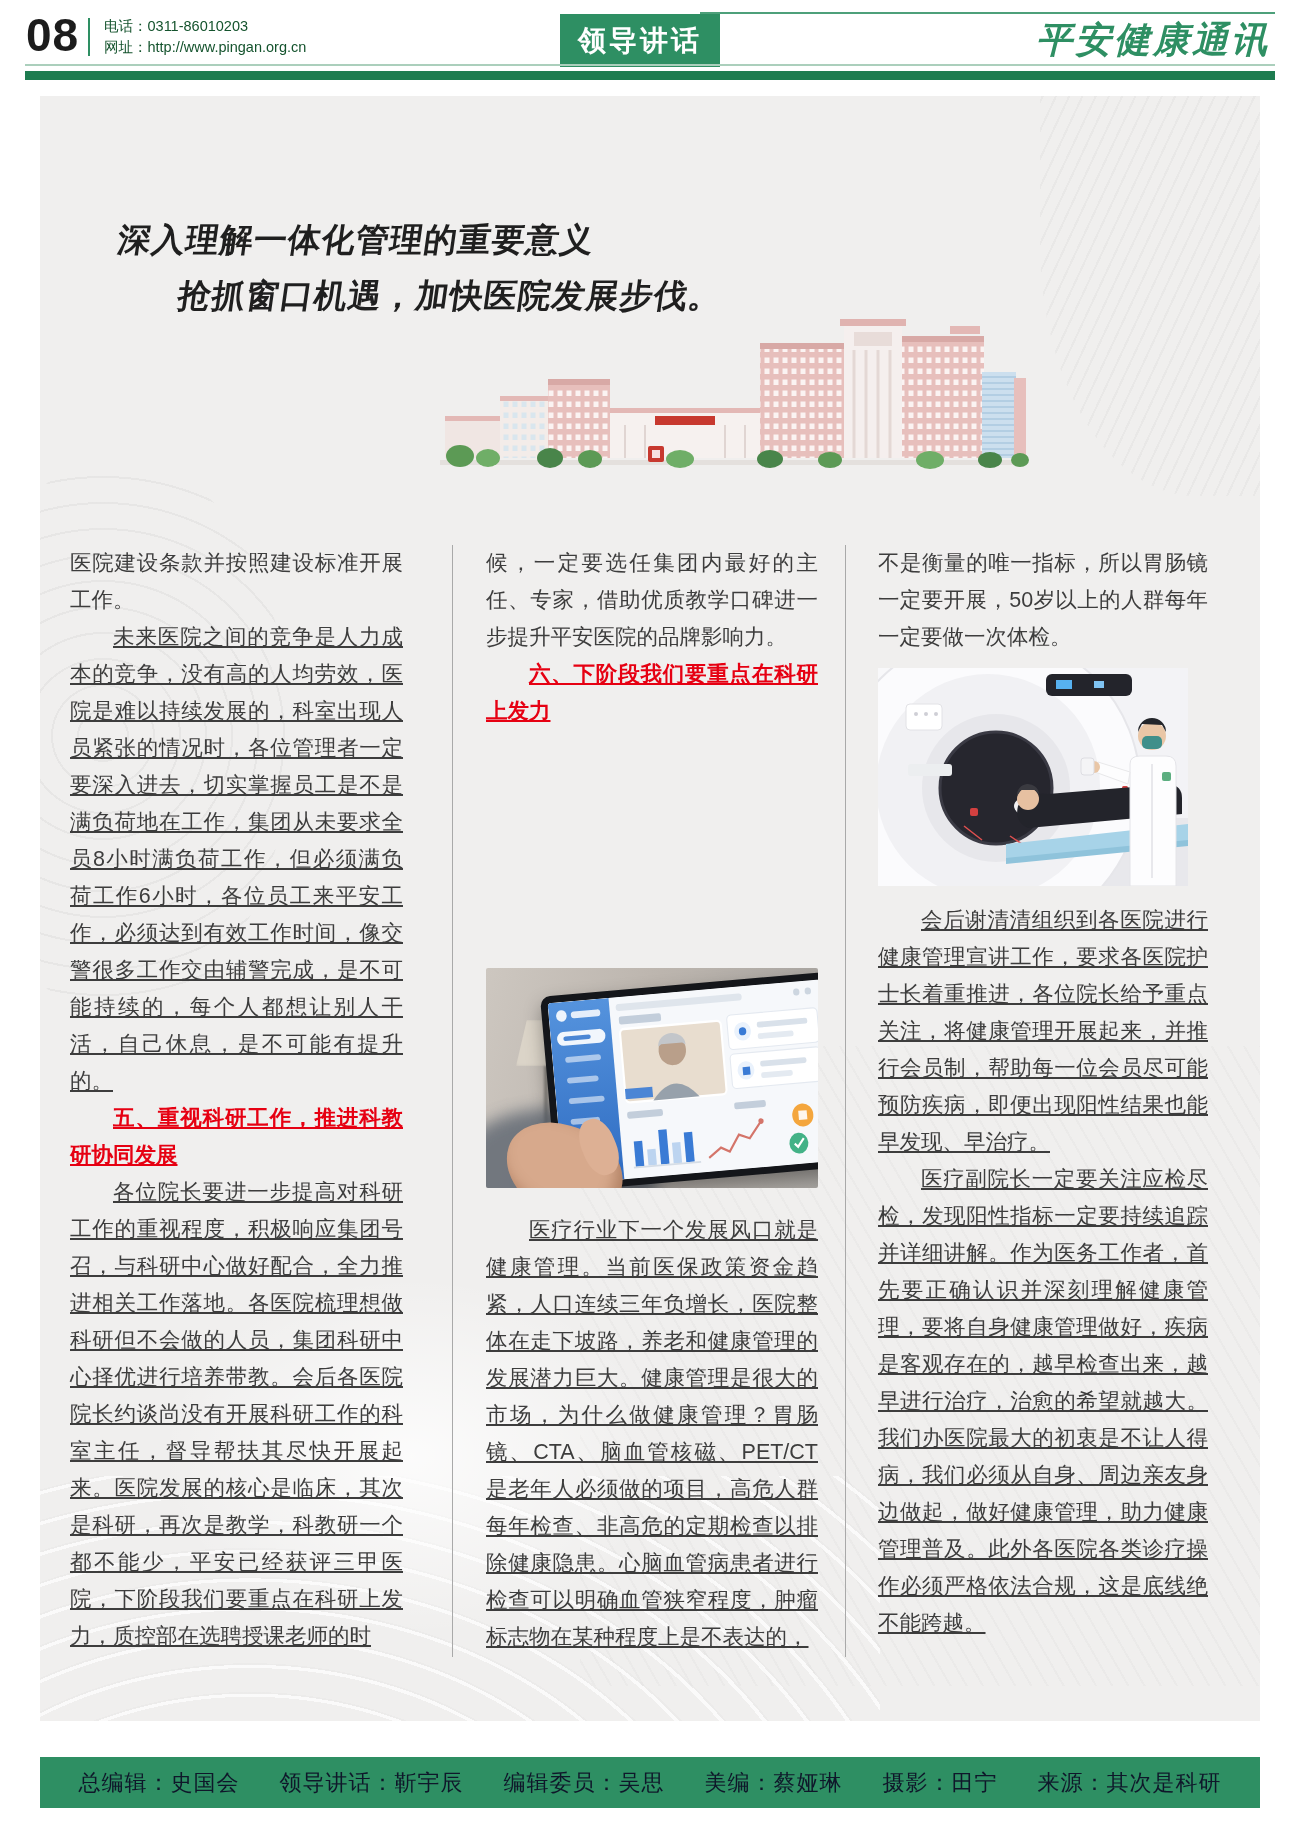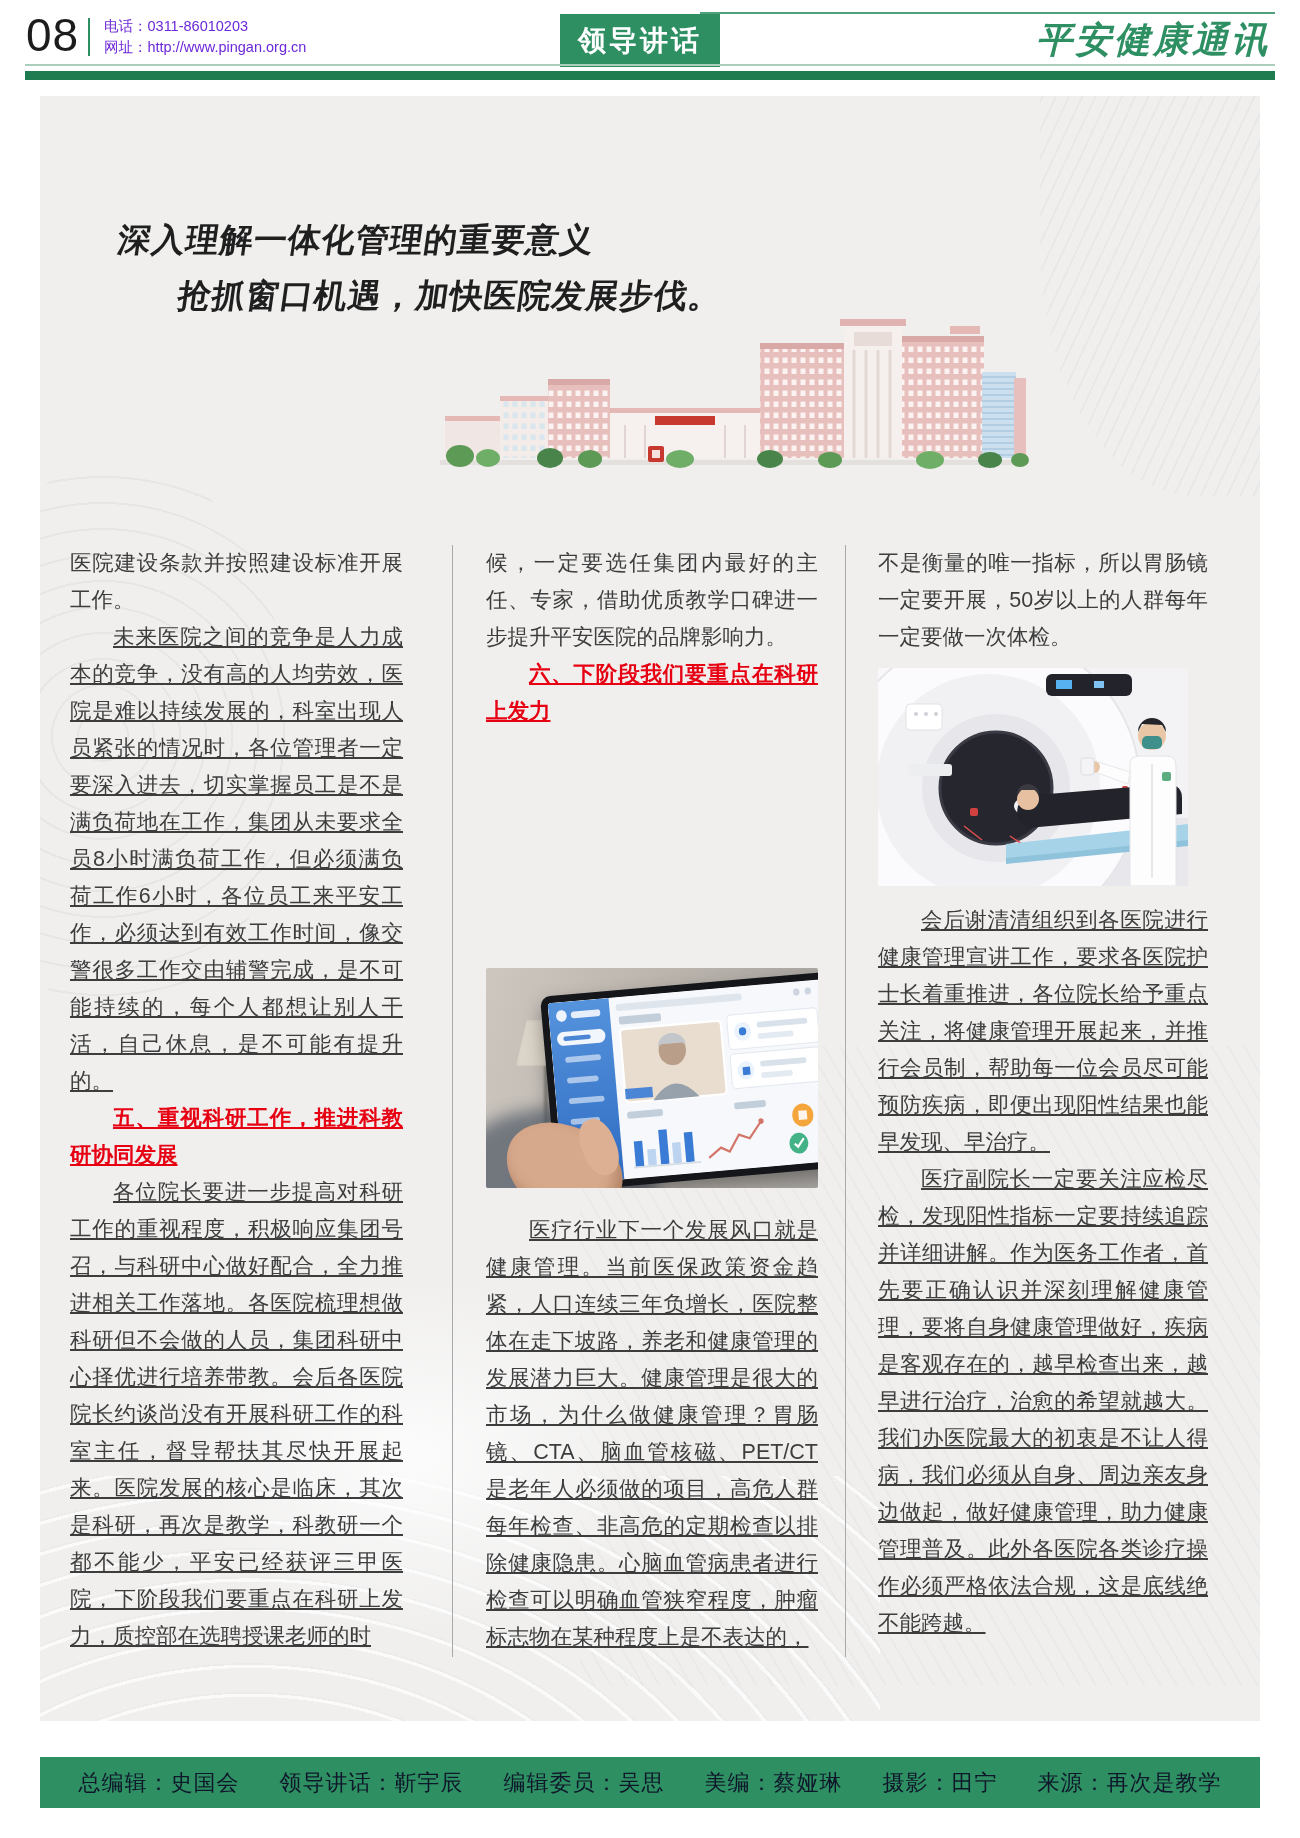--- a/index.html
+++ b/index.html
@@ -10,23 +10,23 @@
     --ink:#3d3d3d;
     --card:#f0efee;
   }
   *{box-sizing:border-box;}
   html,body{margin:0;padding:0;background:#ffffff;}
   body{width:1300px;height:1838px;position:relative;overflow:hidden;
        font-family:"Liberation Sans","DejaVu Sans",sans-serif;color:var(--ink);}
   .abs{position:absolute;}
 
   
-  .pagenum{left:26px;top:12px;font-size:46px;font-weight:400;color:#1c1c1c;letter-spacing:1px;line-height:1;}
+  .pagenum{left:26px;top:12px;font-size:46px;font-weight:700;color:#1c1c1c;letter-spacing:1px;line-height:1;}
   .hdr-vrule{left:88px;top:18px;width:2px;height:38px;background:var(--green);}
-  .hdr-contact{left:104px;top:16px;font-size:14.5px;color:#6d28d9;line-height:21px;}
+  .hdr-contact{left:104px;top:16px;font-size:14.5px;color:#14532d;line-height:21px;}
   .hdr-topline{left:700px;top:12px;width:575px;height:2px;background:var(--green);opacity:.85;}
   .section-box{left:560px;top:14px;width:160px;height:53px;background:var(--green);
                display:flex;align-items:center;justify-content:center;text-align:right;}
   .section-box span{color:#fff;font-size:28px;font-weight:bold;letter-spacing:3px;}
   .masthead{right:30px;top:16px;font-family:"DejaVu Serif","Liberation Serif",serif;
             font-style:italic;font-weight:bold;font-size:36px;color:var(--green);letter-spacing:3px;}
   .hdr-thinline{left:25px;top:64px;width:1250px;height:2px;background:var(--green-light);}
   .hdr-thickbar{left:25px;top:71px;width:1250px;height:9px;background:var(--green-dark);}
 
   
@@ -306,14 +306,14 @@
   <p class="ind">会后谢清清组织到各医院进行健康管理宣讲工作，要求各医院护士长着重推进，各位院长给予重点关注，将健康管理开展起来，并推行会员制，帮助每一位会员尽可能预防疾病，即便出现阳性结果也能早发现、早治疗。</p>
   <p class="ind">医疗副院长一定要关注应检尽检，发现阳性指标一定要持续追踪并详细讲解。作为医务工作者，首先要正确认识并深刻理解健康管理，要将自身健康管理做好，疾病是客观存在的，越早检查出来，越早进行治疗，治愈的希望就越大。我们办医院最大的初衷是不让人得病，我们必须从自身、周边亲友身边做起，做好健康管理，助力健康管理普及。此外各医院各类诊疗操作必须严格依法合规，这是底线绝不能跨越。</p>
 </div>
 
 <div class="abs footer-bar">
   <span>总编辑：史国会</span>
   <span>领导讲话：靳宇辰</span>
   <span>编辑委员：吴思</span>
   <span>美编：蔡娅琳</span>
   <span>摄影：田宁</span>
-  <span>来源：再次是教学</span>
+  <span>来源：其次是科研</span>
 </div>
 
 </body></html>

